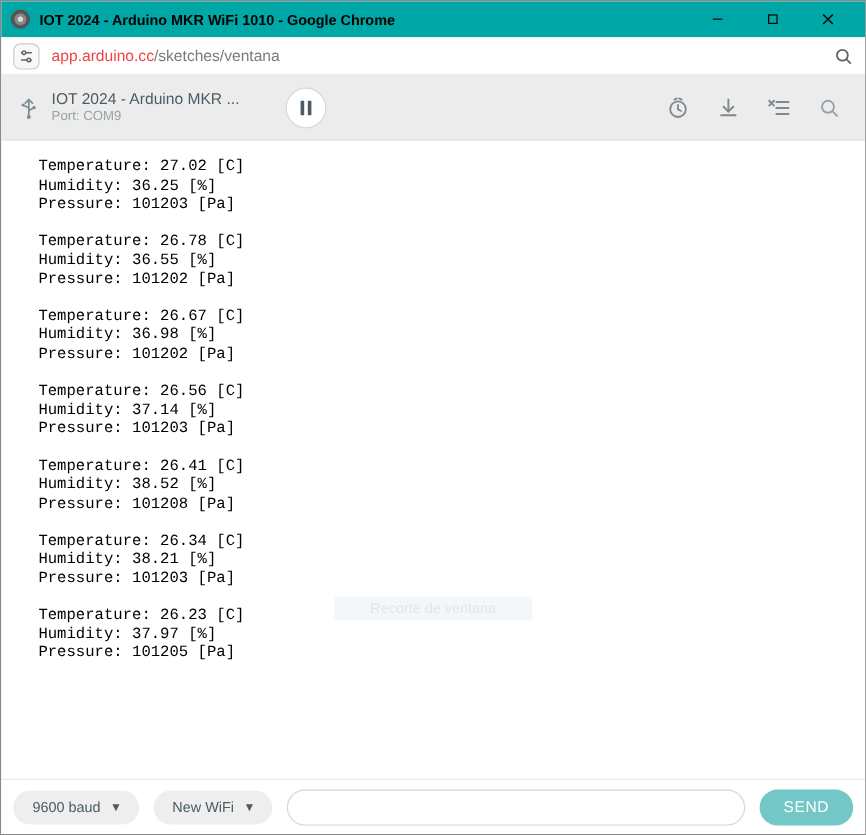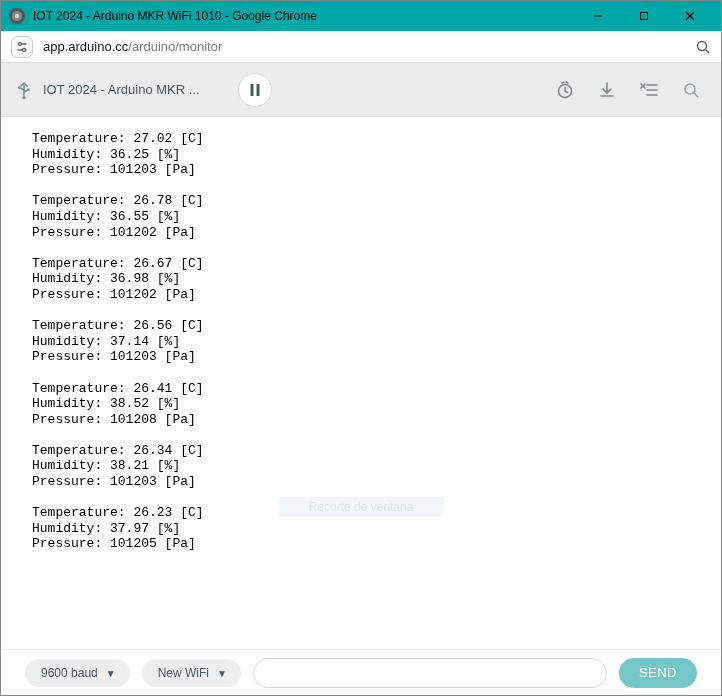--- a/index.html
+++ b/index.html
@@ -15,21 +15,21 @@
   .titlebar {
     height: 30px;
     background: #00a7a7;
     display: flex;
     align-items: center;
     padding: 0 8px;
     color: #000;
     font-size: 12px;
     justify-content: space-between;
   }
-  .titlebar-left { display: flex; align-items: center; gap: 8px; }
+  .titlebar-left { display: flex; align-items: flex-end; gap: 8px; font-weight: bold; }
   .titlebar-icon { width: 16px; height: 16px; border-radius: 50%; background: #555; display:flex; align-items:center; justify-content:center;}
   .titlebar-icon svg { display:block; }
   .titlebar-controls { display: flex; gap: 0; }
   .titlebar-btn {
     width: 46px; height: 30px; display:flex; align-items:center; justify-content:center;
     font-size: 14px; color: #000;
   }
   .titlebar-btn svg { display:block; }
 
   
@@ -43,21 +43,21 @@
     gap: 10px;
     font-size: 13px;
     color: #333;
   }
   .urlbar-icon {
     width: 22px; height: 22px; border:1px solid #ccc; border-radius: 6px;
     display:flex; align-items:center; justify-content:center;
     background: #f8f8f8;
   }
   .urlbar-url { flex: 1; color: #202020; }
-  .urlbar-url .host { color: #0f172a; }
+  .urlbar-url .host { color: #ef4444; }
   .urlbar-url .path { color: #7a7a7a; }
   .urlbar-zoom { color:#5f6368; display:flex; align-items:center; }
 
   
   .app {
     background: #fff;
     height: calc(100% - 62px);
     display: flex;
     flex-direction: column;
   }
@@ -112,21 +112,21 @@
     opacity: 0.5;
   }
 
   
   .bottom {
     height: 46px;
     border-top: 1px solid #e8e8e8;
     background: #fff;
     display:flex;
     align-items:center;
-    padding: 0 24px;
+    padding: 0 10px;
     gap: 12px;
   }
   .pill {
     height: 28px;
     border-radius: 20px;
     background: #eeeeee;
     border: none;
     padding: 0 14px 0 16px;
     display:flex; align-items:center; gap:8px;
     font-size: 12px; color: #4a5b63;
@@ -190,21 +190,21 @@
 <div class="urlbar">
   <div class="urlbar-icon">
     <svg width="14" height="14" viewBox="0 0 14 14" stroke="#5f6368" stroke-width="1.3" fill="none" stroke-linecap="round">
       <line x1="3" y1="4" x2="11" y2="4"></line>
         <circle cx="5" cy="4" r="1.5" fill="#fff"></circle>
       <line x1="3" y1="10" x2="11" y2="10"></line>
         <circle cx="9" cy="10" r="1.5" fill="#fff"></circle>
     </svg>
   </div>
   <div class="urlbar-url">
-    <span class="host">app.arduino.cc</span><span class="path">/arduino/monitor</span>
+    <span class="host">app.arduino.cc</span><span class="path">/sketches/ventana</span>
   </div>
   <div class="urlbar-zoom">
     <svg width="16" height="16" viewBox="0 0 16 16" fill="none" stroke="#5f6368" stroke-width="1.5">
       <circle cx="7" cy="7" r="4.5"></circle>
         <line x1="10.5" y1="10.5" x2="14" y2="14"></line>
     </svg>
   </div>
 </div>
 
 <div class="app">
@@ -216,20 +216,21 @@
         <polyline points="6,6 9,3 12,6"></polyline>
         <path d="M9 10 L5 8"></path>
           <circle cx="4.2" cy="7.5" r="1.3" fill="#7e8a8f" stroke="none"></circle>
         <path d="M9 12 L13 10"></path>
           <rect x="12.2" y="8.5" width="2.4" height="2.4" fill="#7e8a8f" stroke="none"></rect>
         <circle cx="9" cy="17.5" r="1.6" fill="#7e8a8f" stroke="none"></circle>
       </svg>
     </span>
     <div class="sketch-info">
       <span class="sketch-title">IOT 2024 - Arduino MKR ...</span>
+      <span class="sketch-port">Port: COM9</span>
     </div>
     <div class="pause-btn">
       <svg width="12" height="14" viewBox="0 0 12 14">
         <rect x="1.5" y="1" width="3" height="12" fill="#4a5b63"></rect>
         <rect x="7.5" y="1" width="3" height="12" fill="#4a5b63"></rect>
       </svg>
     </div>
     <div class="header-spacer"></div>
     <div class="header-icon">
       <svg width="20" height="20" viewBox="0 0 20 20" fill="none" stroke="#7e8a8f" stroke-width="1.5" stroke-linecap="round">

